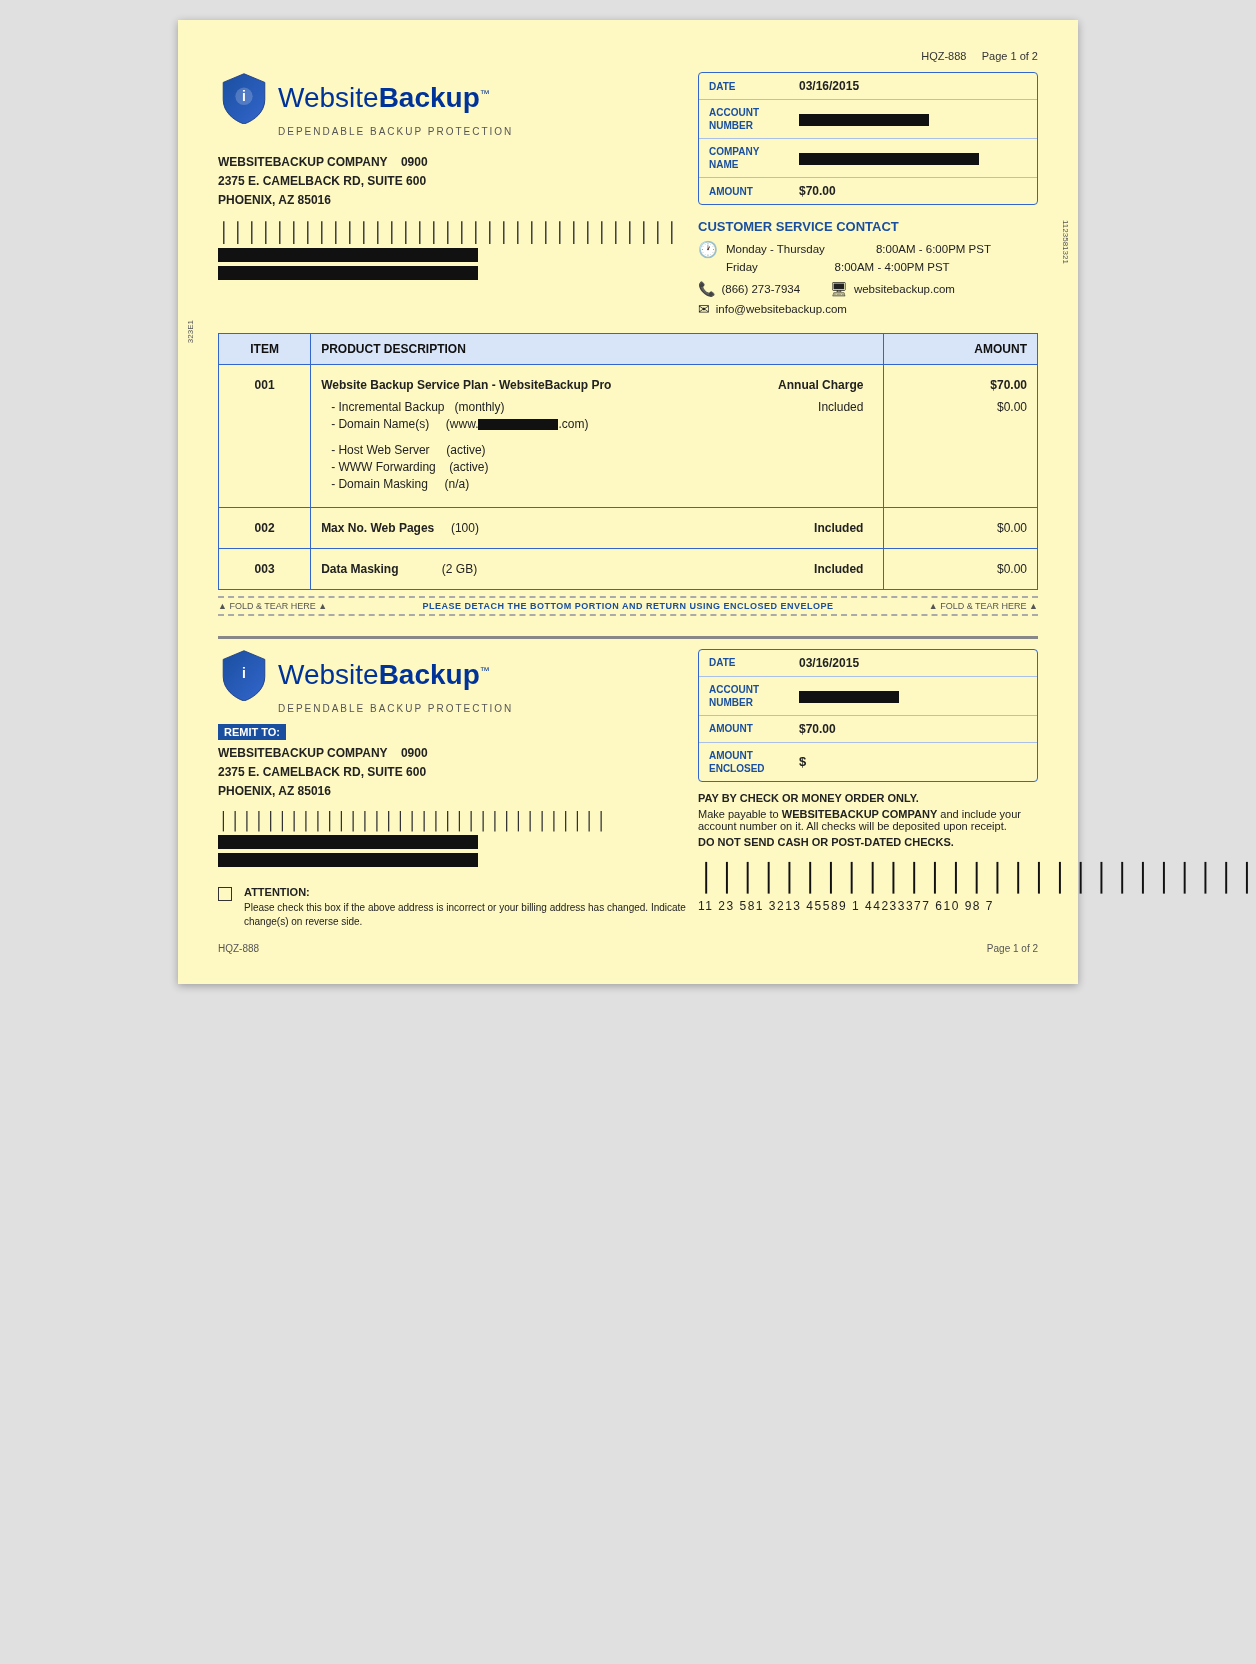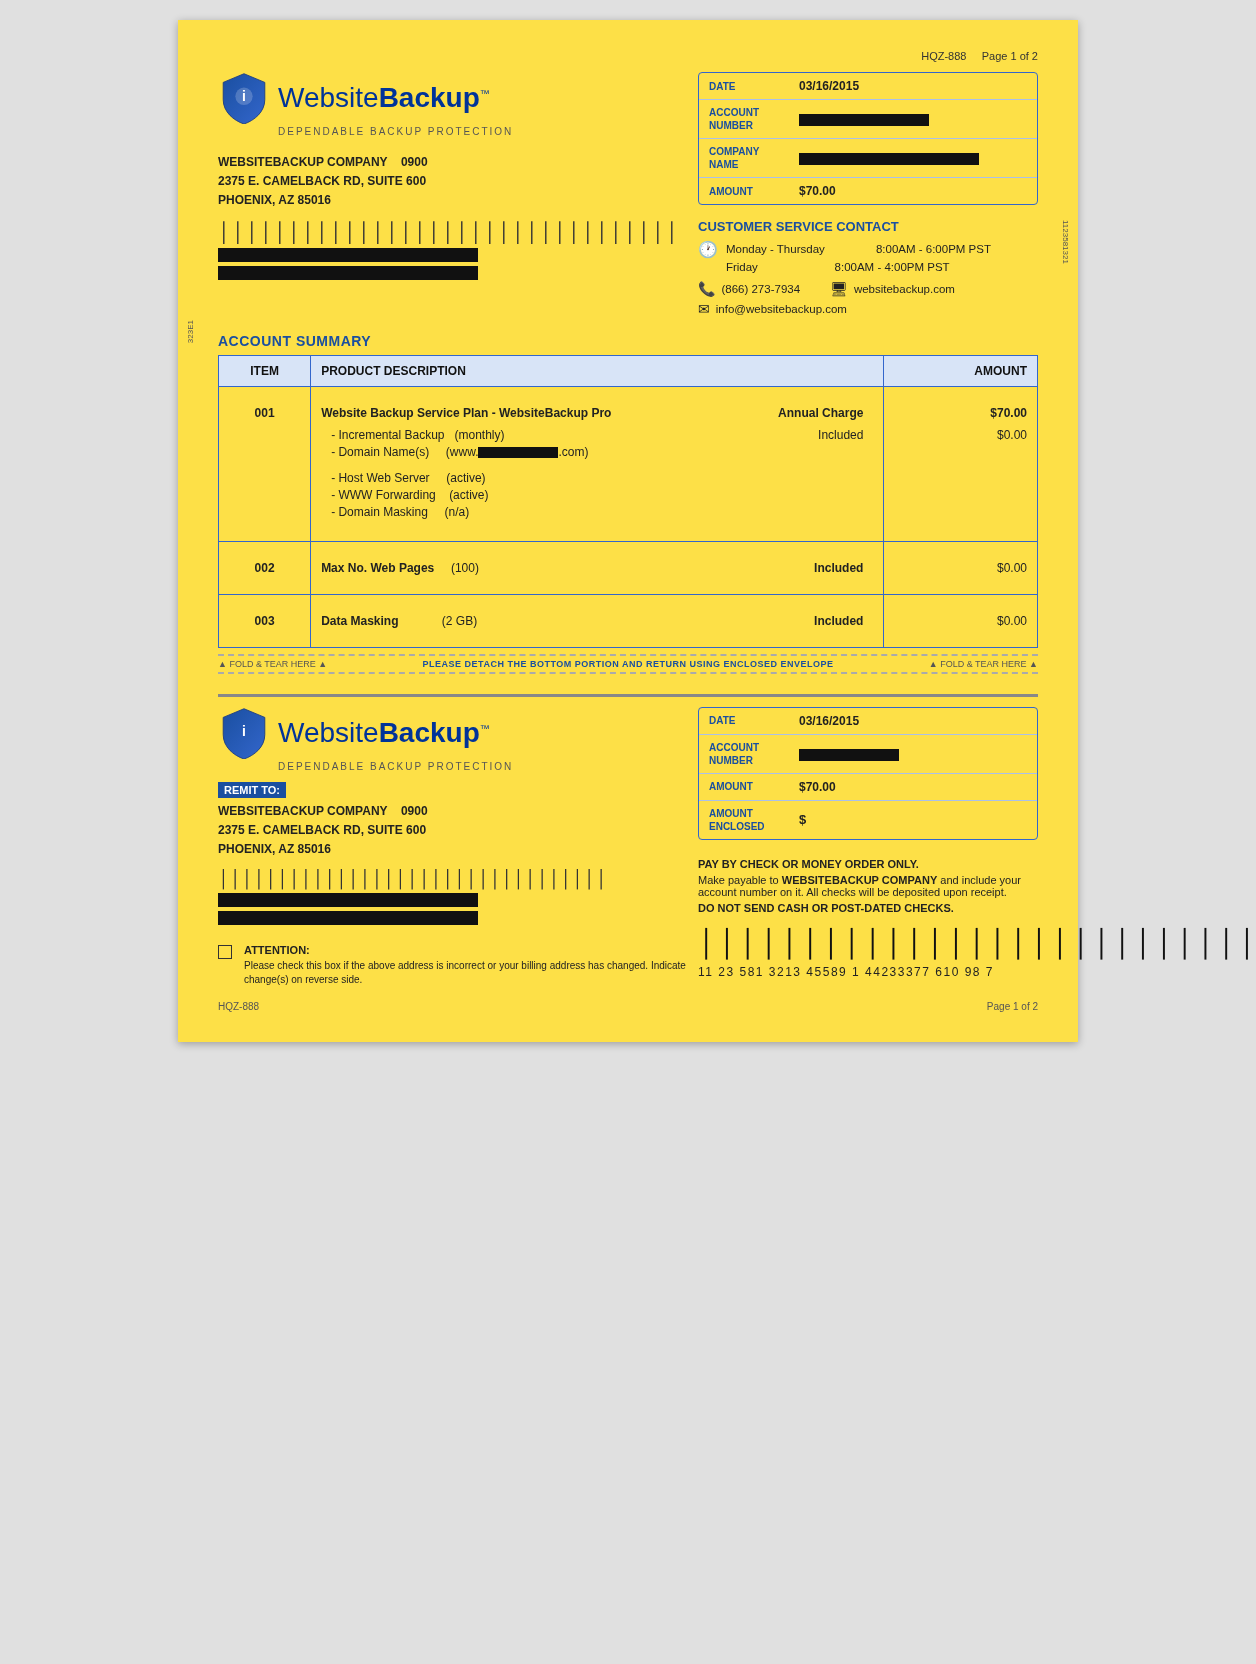--- a/index.html
+++ b/index.html
@@ -5,21 +5,21 @@
     * { box-sizing: border-box; margin: 0; padding: 0; }
     body {
       background: #e0e0e0;
       font-family: Arial, sans-serif;
       font-size: 12px;
       color: #222;
     }
     .page {
       width: 900px;
       margin: 20px auto;
-      background: #fde047;
+      background: #fef9c3;
       padding: 30px 40px;
       box-shadow: 0 2px 8px rgba(0,0,0,0.3);
       position: relative;
     }
     .page-header-meta {
       text-align: right;
       font-size: 11px;
       color: #333;
       margin-bottom: 10px;
     }
@@ -159,21 +159,21 @@
       background: #d8e4f7;
       border: 1px solid #3366cc;
       padding: 8px 10px;
       font-size: 12px;
       font-weight: bold;
       text-align: left;
       color: #111;
     }
     .account-table td {
       border: 1px solid #3366cc;
-      padding: 19px 10px;
+      padding: 13px 10px;
       vertical-align: top;
     }
     .account-table .amount-col {
       text-align: right;
     }
     .sub-line {
       padding-left: 10px;
       margin: 3px 0;
       font-size: 12px;
     }
@@ -237,21 +237,21 @@
     .remit-label {
       background: #1a4fa0;
       color: #fff;
       font-weight: bold;
       font-size: 11px;
       padding: 2px 6px;
       margin-bottom: 4px;
       display: inline-block;
     }
     .pay-instructions {
-      margin-top: 18px;
+      margin-top: 10px;
       font-size: 11px;
       max-width: 380px;
     }
     .pay-instructions strong {
       font-weight: bold;
     }
     .attention-box {
       display: flex;
       align-items: flex-start;
       gap: 12px;
@@ -436,21 +436,20 @@
             </div>
           </div>
           <div class="cs-email-row">
             <span style="font-size:14px;">✉</span>
             <span>info@websitebackup.com</span>
           </div>
         </div>
       </div>
     </div>
 
-    <div class="section-title">ACCOUNT SUMMARY</div>
 
     <table class="account-table">
       <thead>
         <tr>
           <th style="width:60px; text-align:center;">ITEM</th>
           <th class="description-cell">PRODUCT DESCRIPTION</th>
           <th class="amount-col" style="width:100px;">AMOUNT</th>
         </tr>
       </thead>
       <tbody>

